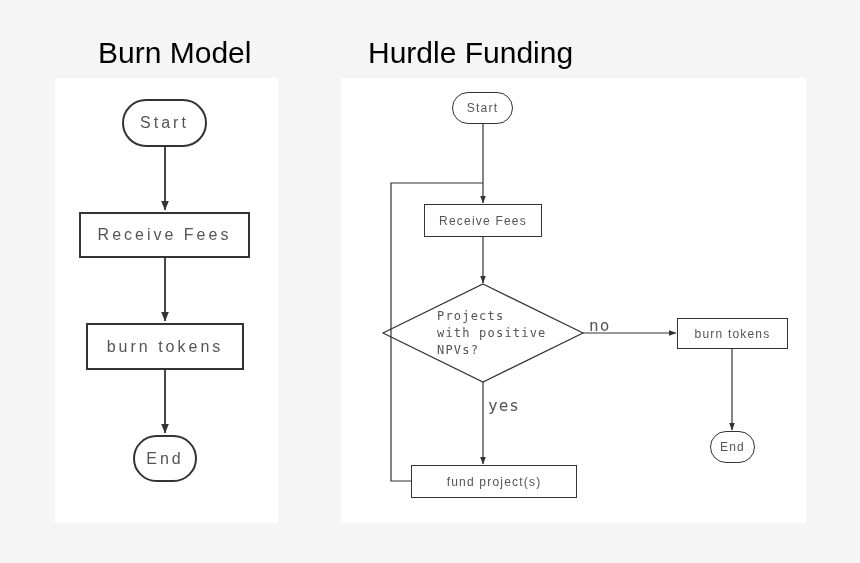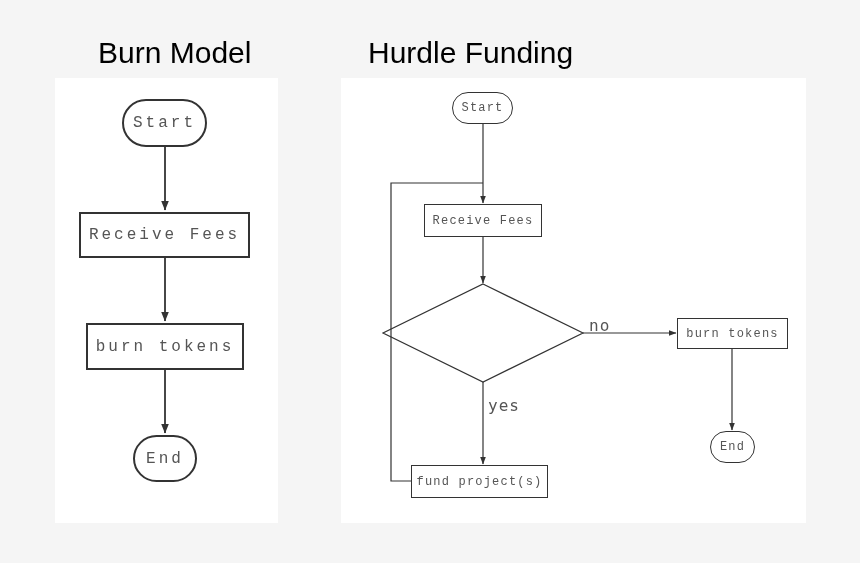--- a/index.html
+++ b/index.html
@@ -11,21 +11,21 @@
   .panel{position:absolute;top:78px;background:var(--panel-bg,#fff)}
   .panel-left{left:55px;width:223px;height:445px}
   .panel-right{left:341px;width:465px;height:445px}
   svg.connectors{position:absolute;left:0;top:0;display:block}
   .edge{stroke:var(--line,#333);fill:none}
   .edge.lg{stroke-width:1.8}
   .edge.sm{stroke-width:1.2}
   .shape{stroke:var(--line,#333);fill:none;stroke-width:1.2}
   .arrowhead{fill:var(--line,#333)}
   .node{position:absolute;box-sizing:border-box;display:flex;align-items:center;justify-content:center;
-        font-family:Liberation Mono, monospace;color:var(--node-text,#555);
+        font-family:Liberation Sans, sans-serif;color:var(--node-text,#555);
         background:var(--panel-bg,#fff);white-space:nowrap}
   .node.lg{border:2px solid var(--node-border,#333);font-size:16px;letter-spacing:3px}
   .node.sm{border:1px solid var(--node-border,#333);font-size:12px;letter-spacing:1.2px}
   .pill{border-radius:999px}
   .diamond-label{position:absolute;font-family:"DejaVu Sans Mono",monospace;font-size:12px;
         letter-spacing:1.2px;color:var(--node-text,#555);white-space:pre-line;line-height:17px;text-align:left}
   .edge-label{position:absolute;font-family:"DejaVu Sans Mono",monospace;font-size:16px;
         letter-spacing:1px;color:var(--edge-label,#555);white-space:nowrap}
 </style>
 </head>
@@ -63,20 +63,23 @@
       <path class="edge sm" d="M70,403 H50 V105 H142"></path>
       <line class="edge sm" x1="142" y1="46" x2="142" y2="125" marker-end="url(#ah-r)"></line>
       <line class="edge sm" x1="142" y1="159" x2="142" y2="205" marker-end="url(#ah-r)"></line>
       <polygon class="shape" points="142,206 242,255 142,304 42,255"></polygon>
       <line class="edge sm" x1="242" y1="255" x2="335" y2="255" marker-end="url(#ah-r)"></line>
       <line class="edge sm" x1="142" y1="304" x2="142" y2="386" marker-end="url(#ah-r)"></line>
       <line class="edge sm" x1="391" y1="271" x2="391" y2="352" marker-end="url(#ah-r)"></line>
     </svg>
     <div class="node pill sm" style="left:111px;top:14px;width:61px;height:32px">Start</div>
     <div class="node sm" style="left:83px;top:126px;width:118px;height:33px">Receive Fees</div>
+    <div class="diamond-label" style="left:96px;top:230px">Projects
+with positive
+NPVs?</div>
     <div class="edge-label" style="left:248px;top:238px">no</div>
     <div class="edge-label" style="left:147px;top:318px">yes</div>
     <div class="node sm" style="left:336px;top:240px;width:111px;height:31px">burn tokens</div>
     <div class="node pill sm" style="left:369px;top:353px;width:45px;height:32px">End</div>
-    <div class="node sm" style="left:70px;top:387px;width:137px;height:33px">fund project(s)</div>
+    <div class="node sm" style="left:70px;top:387px;width:166px;height:33px">fund project(s)</div>
   </div>
 
 </div>
 
 </body></html>

